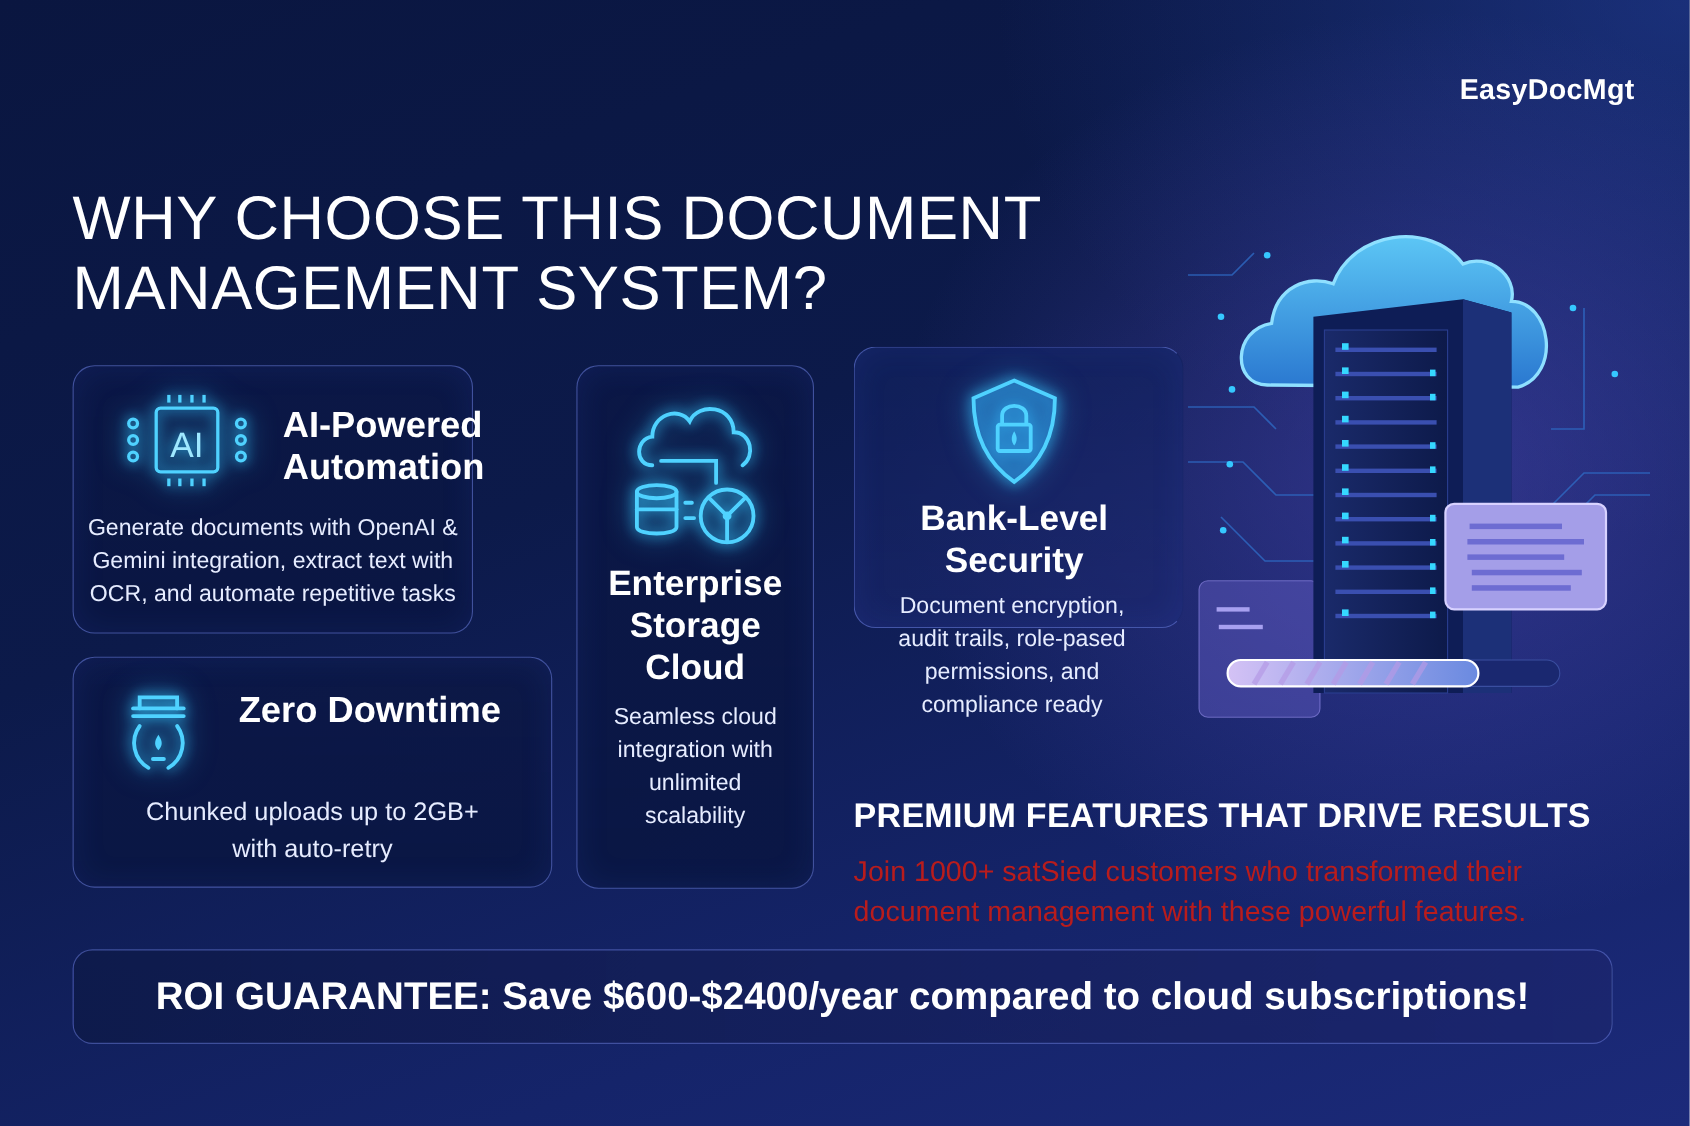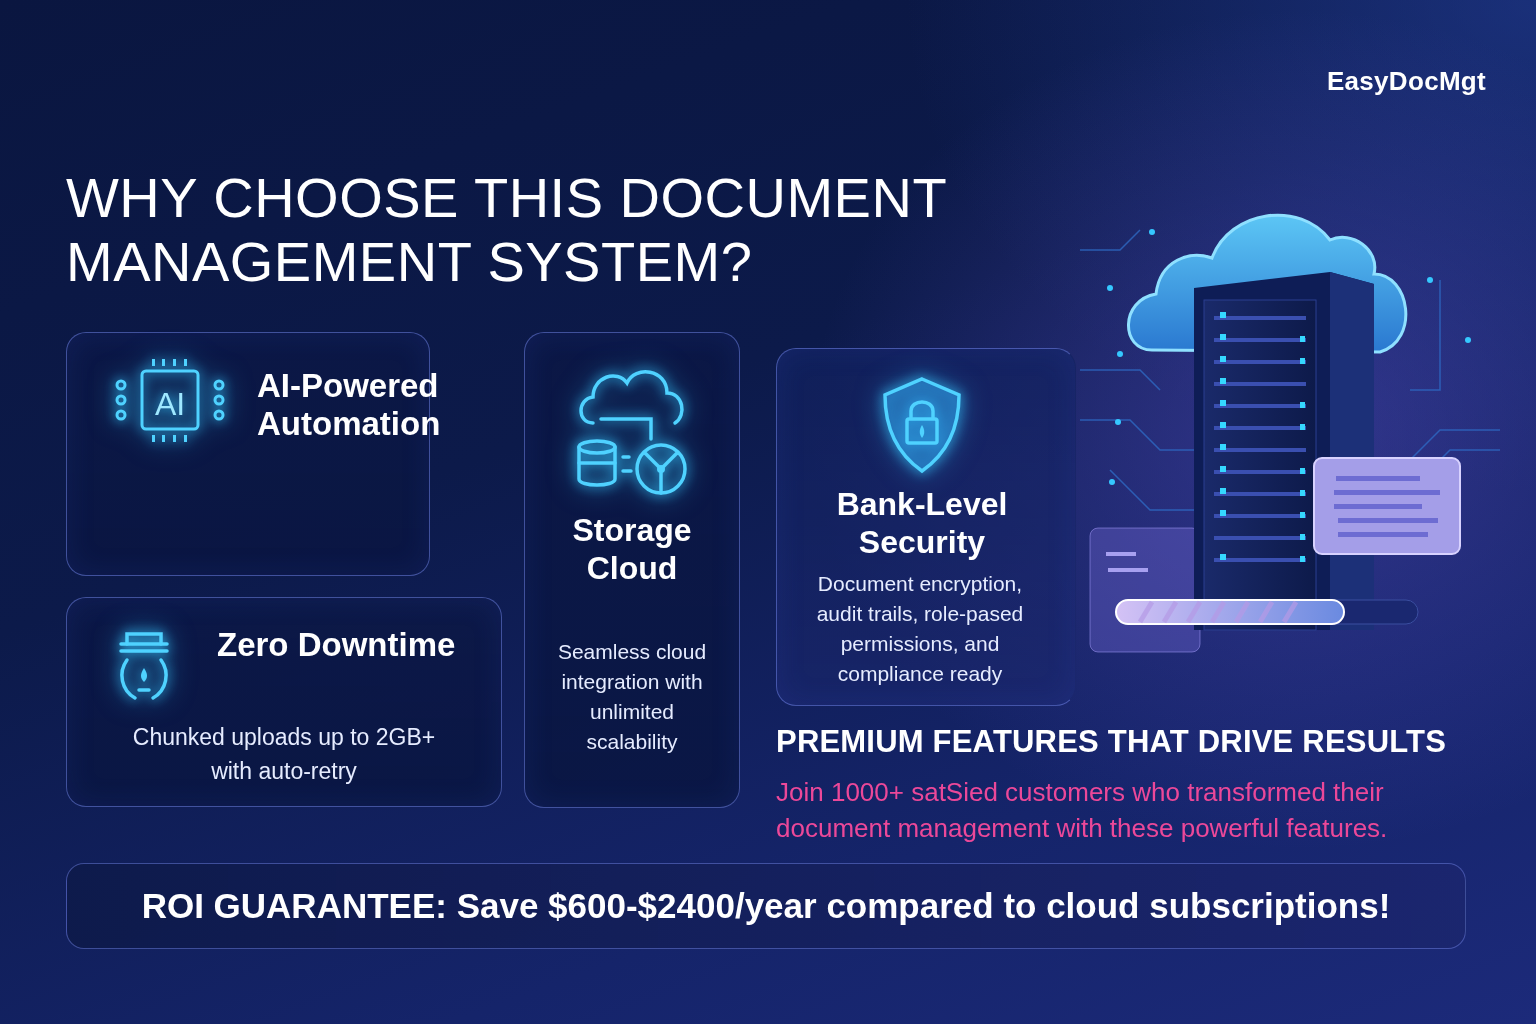--- a/index.html
+++ b/index.html
@@ -36,27 +36,27 @@
   #card-upload { left: 66px; top: 597px; width: 436px; height: 210px; }
   #card-upload .icon { position: absolute; left: 38px; top: 26px; }
   #card-upload .card-title { position: absolute; left: 150px; top: 28px; }
   #card-upload .card-desc { position: absolute; left: 0; right: 0; top: 122px; line-height: 34px; font-size: 23px; }
 
   #card-cloud { left: 524px; top: 332px; width: 216px; height: 476px; }
   #card-cloud .icon { position: absolute; left: 46px; top: 26px; }
   #card-cloud .card-title { position: absolute; left: 0; right: 0; top: 178px; font-size: 32px; line-height: 38px; }
   #card-cloud .card-desc { position: absolute; left: 0; right: 0; top: 304px; }
 
-  #card-security { left: 776px; top: 348px; width: 300px; height: 358px; border-right-color: transparent; background: linear-gradient(180deg, rgba(18,34,96,0.7), rgba(28,40,110,0.55)); }
+  #card-security { left: 776px; top: 315px; width: 300px; height: 256px; border-right-color: transparent; background: linear-gradient(180deg, rgba(18,34,96,0.7), rgba(28,40,110,0.55)); }
   #card-security .icon { position: absolute; left: 102px; top: 26px; }
   #card-security .card-title { position: absolute; left: 0; width: 290px; top: 136px; font-size: 32px; }
   #card-security .card-desc { position: absolute; left: 0; width: 286px; top: 220px; }
 
   .premium-title { left: 776px; top: 724px; font-size: 31px; font-weight: 700; letter-spacing: 0.2px; }
-  .premium-desc { left: 776px; top: 774px; font-size: 26px; line-height: 36px; color: #ec4899; }
+  .premium-desc { left: 776px; top: 774px; font-size: 26px; line-height: 36px; color: #b91c1c; }
 
   .roi {
     left: 66px; top: 863px; width: 1400px; height: 86px;
     border: 1.5px solid rgba(110,130,230,0.5);
     border-radius: 18px;
     background: linear-gradient(90deg, rgba(14,26,74,0.9), rgba(28,38,110,0.85));
     display: flex; align-items: center; justify-content: center;
     font-size: 35px; font-weight: 700;
   }
 
@@ -93,20 +93,25 @@
           <rect x="55" y="80" width="3" height="7"></rect>
           <rect x="66" y="80" width="3" height="7"></rect>
           <rect x="77" y="80" width="3" height="7"></rect>
       </g>
       <text x="63" y="60" text-anchor="middle" font-family="Liberation Sans, sans-serif" font-size="32" fill="#9fe8ff">AI</text>
     </svg>
   </div>
   <div class="card-title">
     <div>AI-Powered</div>
     <div>Automation</div>
+  </div>
+  <div class="card-desc center">
+    <div>Generate documents with OpenAI &amp;</div>
+    <div>Gemini integration, extract text with</div>
+    <div>OCR, and automate repetitive tasks</div>
   </div>
 </div>
 
 <div class="card" id="card-upload">
   <div class="icon">
     <svg width="80" height="80" viewBox="0 0 80 80">
       <g fill="none" stroke="#4fd2ff" stroke-width="3.5" stroke-linecap="round">
         <path d="M22 20 V10 H56 V20"></path>
         <line x1="16" y1="20" x2="62" y2="20"></line>
         <line x1="16" y1="27" x2="62" y2="27"></line>
@@ -139,20 +144,21 @@
           <line x1="52" y1="112" x2="60" y2="112"></line>
         <circle cx="90" cy="110" r="24"></circle>
         <line x1="90" y1="110" x2="74" y2="94"></line>
           <line x1="90" y1="110" x2="106" y2="94"></line>
           <line x1="90" y1="110" x2="90" y2="134"></line>
       </g>
       <circle cx="90" cy="110" r="4" fill="#4fd2ff"></circle>
     </svg>
   </div>
   <div class="card-title center">
+    <div>Enterprise</div>
     <div>Storage</div>
     <div>Cloud</div>
   </div>
   <div class="card-desc center">
     <div>Seamless cloud</div>
     <div>integration with</div>
     <div>unlimited</div>
     <div>scalability</div>
   </div>
 </div>

